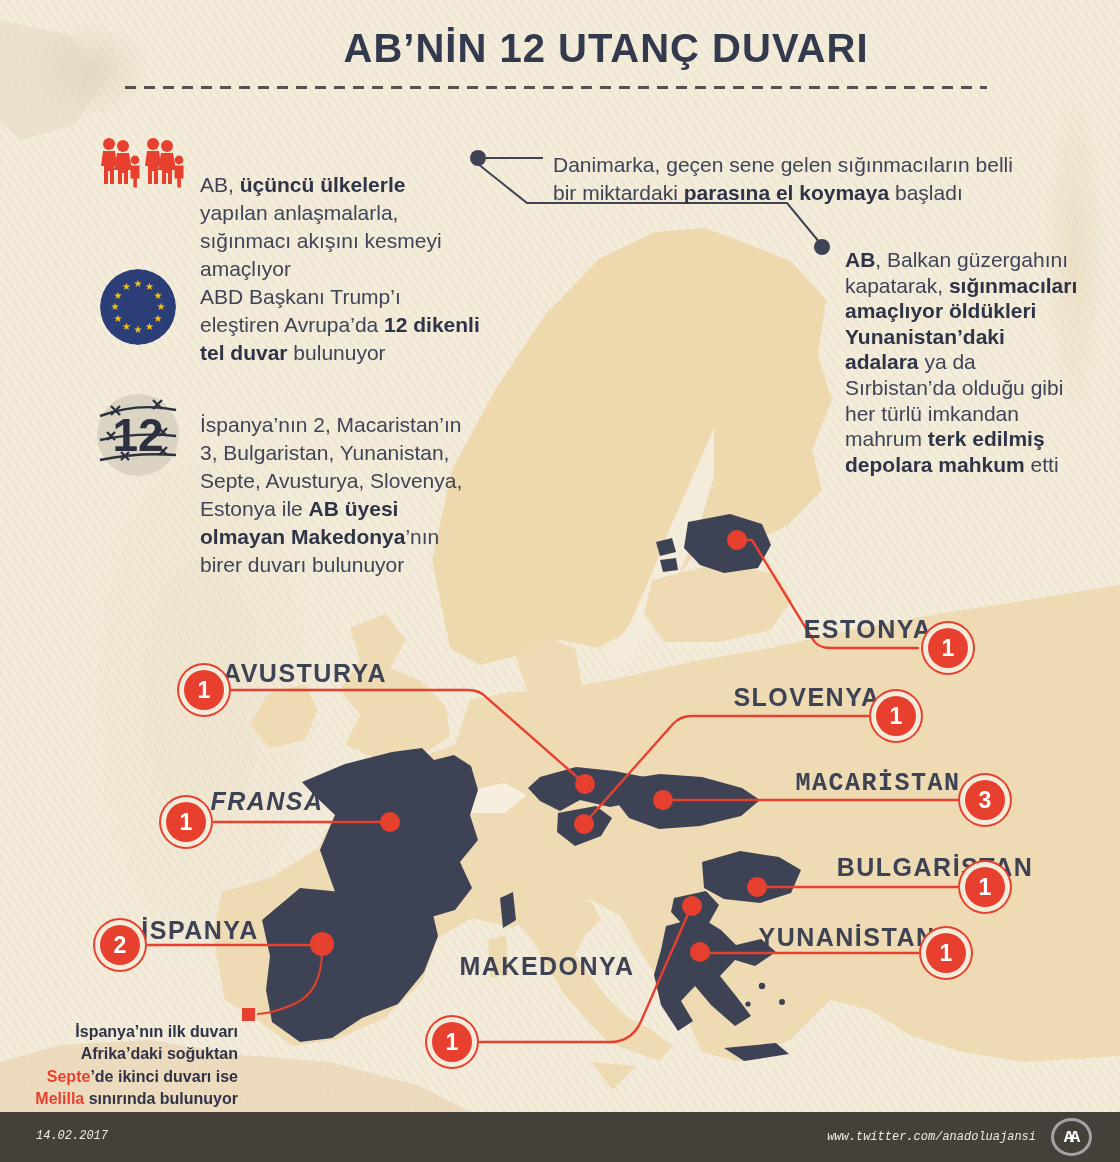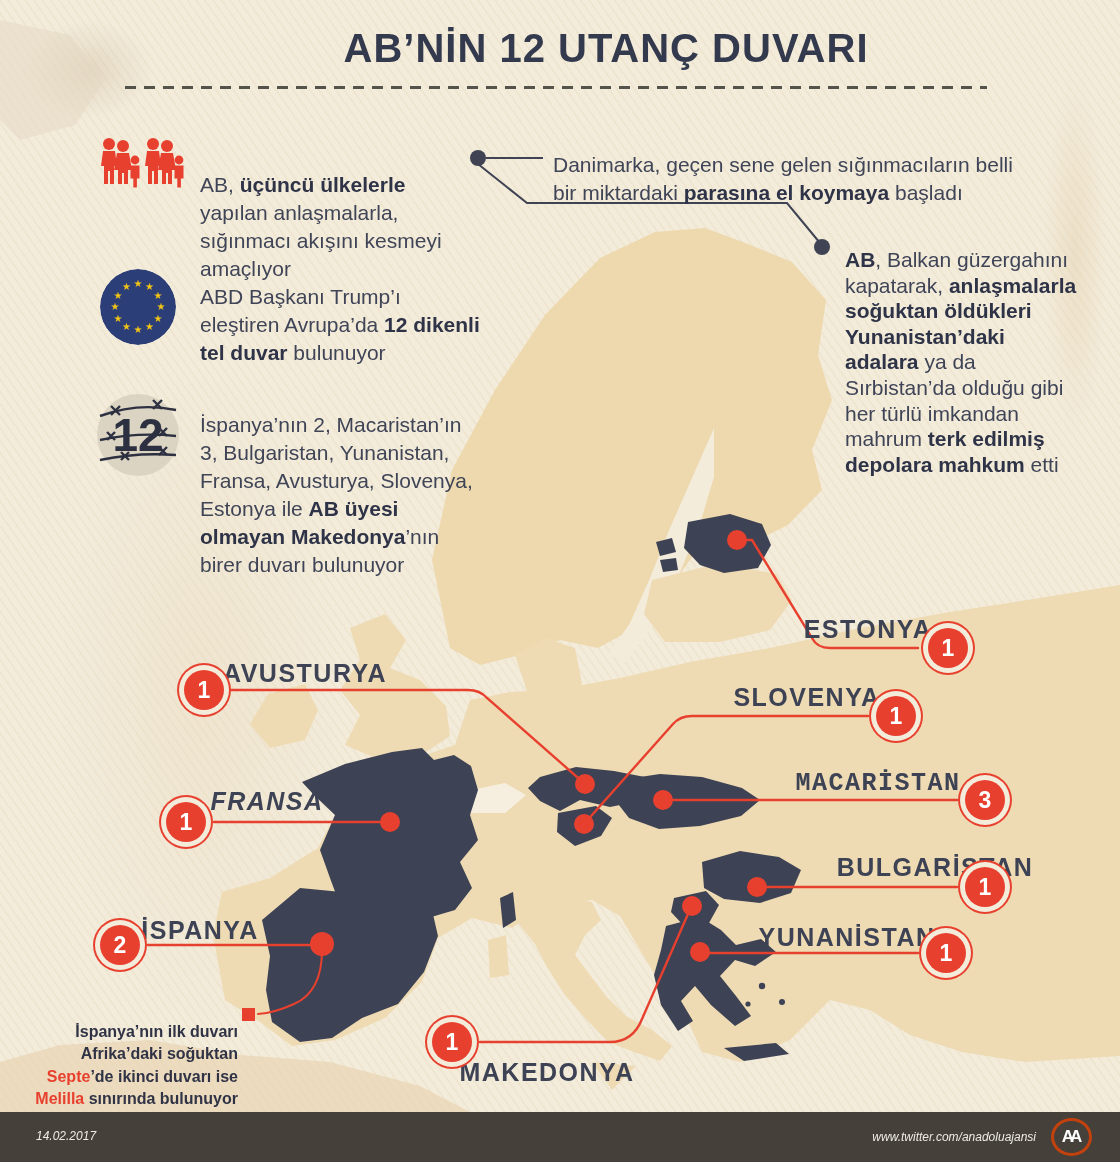--- a/index.html
+++ b/index.html
@@ -41,30 +41,30 @@
     background:#e8402f;color:#fff;display:flex;align-items:center;justify-content:center;
     font-size:23px;font-weight:700;
     box-shadow:0 0 0 5px #f3ecdb, 0 0 0 7px #e8402f;
   }
   .note{
     position:absolute;left:30px;top:1005px;width:208px;text-align:right;
     font-size:16px;font-weight:700;line-height:1.4;color:#2f3345;
   }
   .note b{color:#e8402f;}
   .footer{
-    position:absolute;left:0;bottom:0;width:100%;height:50px;background:#45403a;
+    position:absolute;left:0;bottom:0;width:100%;height:50px;background:#45403a;font-family:Liberation Mono, monospace;
   }
   .footer-date{
     position:absolute;left:36px;top:17px;font-size:12px;font-style:italic;color:#efece6;
   }
   .footer-url{
     position:absolute;right:84px;top:18px;font-size:12px;font-style:italic;color:#efece6;text-align:right;
   }
   .aa-logo{
-    position:absolute;right:28px;top:6px;width:32px;height:32px;border:3px solid #c2410c;
+    position:absolute;right:28px;top:6px;width:32px;height:32px;border:3px solid #a3a3a3;
     border-radius:50%;display:flex;align-items:center;justify-content:center;
     color:#fff;font-weight:800;font-size:17px;letter-spacing:-4px;padding-right:3px;
   }
 </style>
 </head>
 <body>
 
 <div class="stage">
 
   <svg class="map-svg" viewBox="0 0 1120 1162">
@@ -202,29 +202,29 @@
       <path d="M14,12 l9,9 M23,12 l-9,9"></path>
       <path d="M56,6 l9,9 M65,6 l-9,9"></path>
       <path d="M10,38 l8,8 M18,38 l-8,8"></path>
       <path d="M62,34 l8,8 M70,34 l-8,8"></path>
       <path d="M24,58 l8,8 M32,58 l-8,8"></path>
       <path d="M62,53 l8,8 M70,53 l-8,8"></path>
     </g>
   </svg>
   <div class="wire-num">12</div>
   <p class="fact-text" style="left:200px;top:390px;width:280px;">
-    <span>İspanya’nın 2, Macaristan’ın 3, Bulgaristan, Yunanistan, Fransa, Avusturya, Slovenya, Estonya ile </span><b>AB üyesi olmayan Makedonya</b><span>’nın birer duvarı bulunuyor</span>
+    <span>İspanya’nın 2, Macaristan’ın 3, Bulgaristan, Yunanistan, Septe, Avusturya, Slovenya, Estonya ile </span><b>AB üyesi olmayan Makedonya</b><span>’nın birer duvarı bulunuyor</span>
   </p>
 
   <p class="fact-text" style="left:553px;top:130px;width:470px;">
     <span>Danimarka, geçen sene gelen sığınmacıların belli bir miktardaki </span><b>parasına el koymaya</b><span> başladı</span>
   </p>
 
   <p class="fact-text" style="left:845px;top:226px;width:238px;line-height:1.22;">
-    <b>AB</b><span>, Balkan güzergahını kapatarak, </span><b>anlaşmalarla soğuktan öldükleri Yunanistan’daki adalara</b><span> ya da Sırbistan’da olduğu gibi her türlü imkandan mahrum </span><b>terk edilmiş depolara mahkum</b><span> etti</span>
+    <b>AB</b><span>, Balkan güzergahını kapatarak, </span><b>sığınmacıları amaçlıyor öldükleri Yunanistan’daki adalara</b><span> ya da Sırbistan’da olduğu gibi her türlü imkandan mahrum </span><b>terk edilmiş depolara mahkum</b><span> etti</span>
   </p>
 
   <div class="country-label" style="left:868px;top:629px;">ESTONYA</div>
   <div class="badge" style="left:928px;top:628px;">
       <span>1</span>
     </div>
 
   <div class="country-label" style="left:305px;top:673px;">AVUSTURYA</div>
   <div class="badge" style="left:184px;top:670px;">
       <span>1</span>
@@ -253,21 +253,21 @@
   <div class="country-label" style="left:200px;top:930px;">İSPANYA</div>
   <div class="badge" style="left:100px;top:925px;">
       <span>2</span>
     </div>
 
   <div class="country-label" style="left:847px;top:937px;">YUNANİSTAN</div>
   <div class="badge" style="left:926px;top:933px;">
       <span>1</span>
     </div>
 
-  <div class="country-label" style="left:547px;top:1072px;">MAKEDONYA</div>
+  <div class="country-label" style="left:547px;top:966px;">MAKEDONYA</div>
   <div class="badge" style="left:432px;top:1022px;">
       <span>1</span>
     </div>
 
   <p class="note">
     <span>İspanya’nın ilk duvarı Afrika’daki soğuktan </span><b>Septe</b><span>’de ikinci duvarı ise </span><b>Melilla</b><span> sınırında bulunuyor</span>
   </p>
 
   <div class="footer">
     <span class="footer-date">14.02.2017</span>

